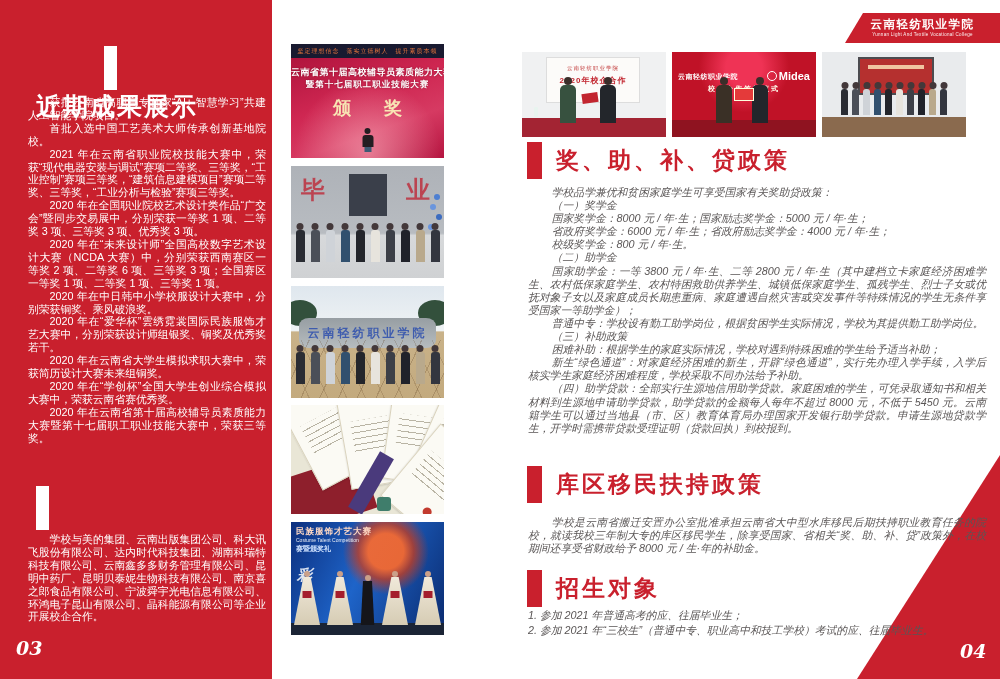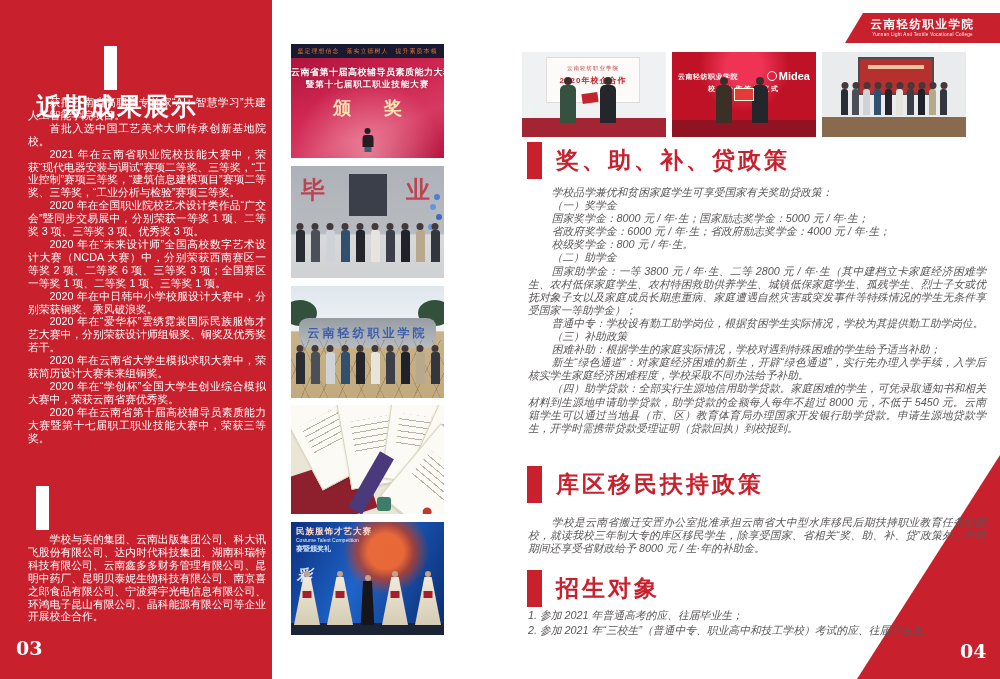--- a/index.html
+++ b/index.html
@@ -12,21 +12,21 @@
     position:relative;width:1000px;height:679px;background:#ffffff;
     font-family:"Liberation Sans",sans-serif;overflow:hidden;margin:0 auto;
   }
   
   .left-panel{position:absolute;left:0;top:0;width:272px;height:679px;background:var(--red);color:#fff;}
   .lp-heading{position:absolute;left:36px;display:flex;align-items:center;}
   .lp-heading .bar{width:13px;height:44px;background:#fff;margin-right:13px;flex:0 0 auto;}
   .lp-heading .t{font-size:25px;font-weight:bold;letter-spacing:2px;white-space:nowrap;}
   .lp-body{position:absolute;left:28px;width:238px;font-size:10.8px;line-height:12.9px;text-align:justify;}
   .lp-body p{margin:0;text-indent:2em;}
-  .pagenum{position:absolute;font-family:"DejaVu Serif",serif;font-weight:bold;font-size:19px;}
+  .pagenum{position:absolute;font-family:"DejaVu Serif",serif;font-style:italic;font-weight:bold;font-size:19px;}
   .pagenum.left{left:16px;top:637px;color:#fff;}
   .pagenum.right{left:960px;top:640px;color:#fff;z-index:5;}
 
   
   .photo{position:absolute;left:291px;width:153px;overflow:hidden;background:#ddd;}
   
   .ph1{top:44px;height:114px;background:
        radial-gradient(circle at 50% 95%, rgba(255,190,200,.55), transparent 55%),
        linear-gradient(160deg,#a90f38 0%,#cf2752 45%,#d63a62 70%,#b51540 100%);}
   .ph1 .led{position:absolute;top:0;left:0;right:0;height:14px;background:#191a30;

